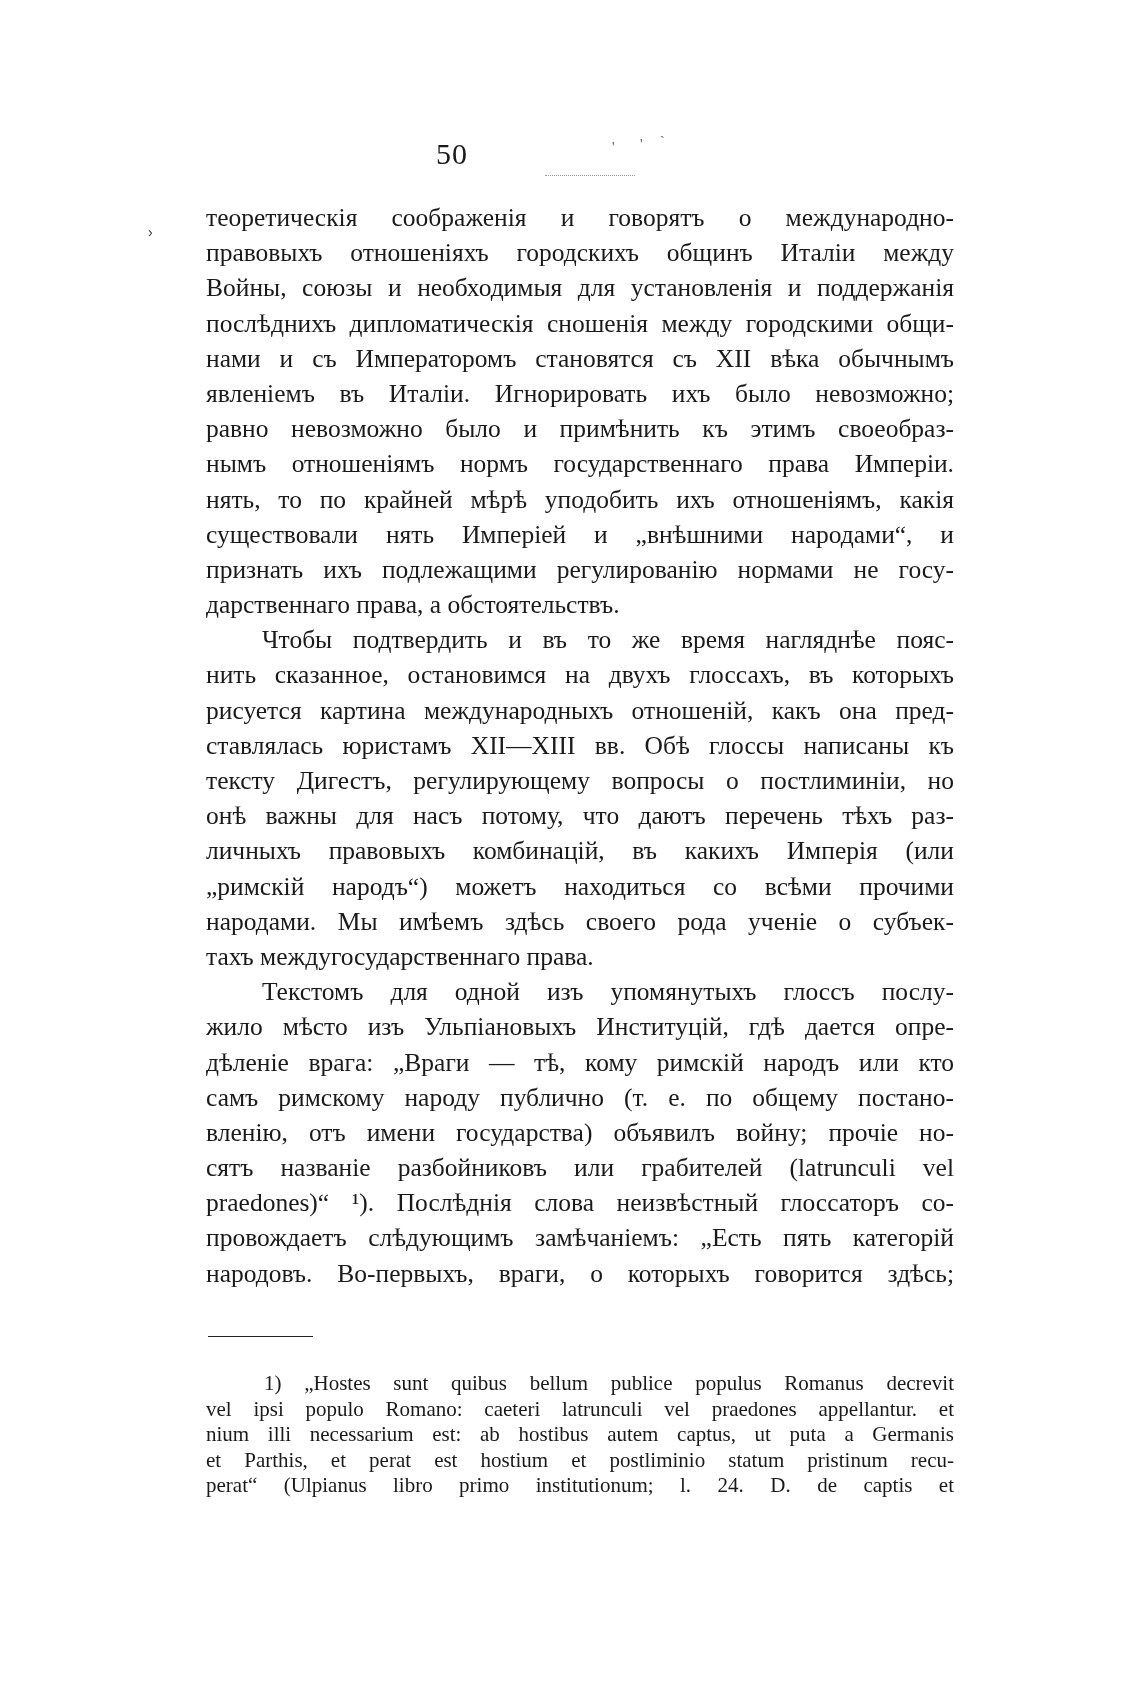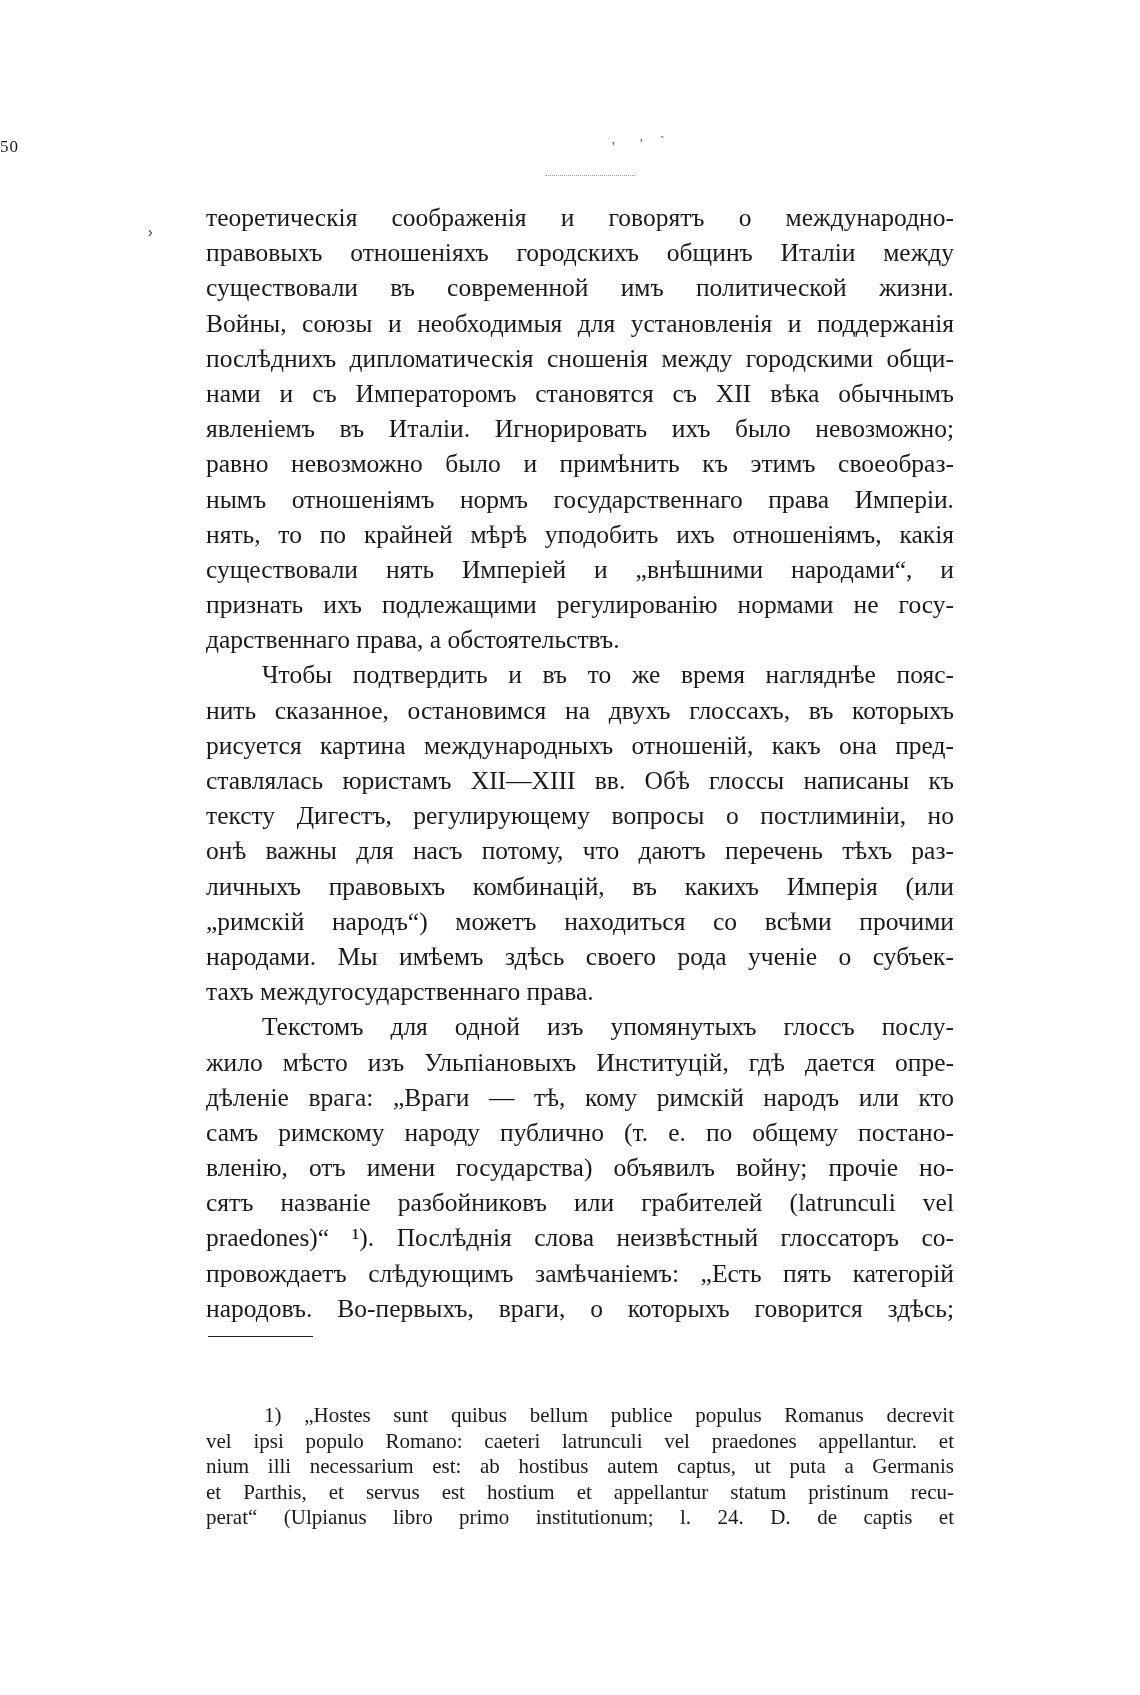--- a/index.html
+++ b/index.html
@@ -1,55 +1,54 @@
 <!DOCTYPE html>
 <html><head>
 <meta charset="utf-8">
 <style>
   html, body { margin: 0; padding: 0; background: #ffffff; }
   body { width: 1140px; height: 1695px; position: relative; overflow: hidden; color: #1a1a1a; }
   .page { position: absolute; left: 0; top: 0; width: 1140px; height: 1695px; background: #fff; }
   .page-number {
-    position: absolute; left: 0; width: 904px; top: 137px; text-align: left;
-    font-family: "Liberation Serif", serif; font-size: 17px; letter-spacing: 1px;
+    position: absolute; left: 0; width: 904px; top: 137px; text-align: center;
+    font-family: "Liberation Serif", serif; font-size: 30px; letter-spacing: 1px;
   }
   .header-rule { position: absolute; top: 175px; left: 545px; width: 90px; border-top: 1px dotted #999; }
   .marks { position: absolute; font-family: "Liberation Serif", serif; font-size: 14px; color: #555; }
   .body-text {
     position: absolute; left: 206px; top: 200px; width: 748px;
     font-family: "Liberation Serif", serif; font-size: 25.5px; line-height: 35.2px;
     text-align: justify;
   }
   .line { display: block; text-align: justify; text-align-last: justify; white-space: nowrap; height: 35.2px; }
   .line.last { text-align-last: left; }
   .line.indent { padding-left: 56px; }
   .fn-rule { position: absolute; left: 208px; top: 1336px; width: 105px; border-top: 1.5px solid #222; }
   .footnotes {
     position: absolute; left: 206px; top: 1371px; width: 748px;
-    font-family: "Liberation Serif", serif; font-size: 21px; line-height: 25.6px; margin-top: 32px;
+    font-family: "Liberation Serif", serif; font-size: 21px; line-height: 25.6px;
   }
   .fline { display: block; text-align: justify; text-align-last: justify; white-space: nowrap; height: 25.6px; }
   .fline.indent { padding-left: 58px; }
   .margin-mark { position: absolute; left: 148px; top: 224px; font-family: "Liberation Sans", sans-serif; font-size: 14px; color: #333; }
 </style>
 </head>
 <body>
 
 <div class="page">
   <div class="page-number">50</div>
   <div class="header-rule"></div>
   <div class="marks" style="left:612px;top:140px;">'</div>
   <div class="marks" style="left:640px;top:137px;">'</div>
   <div class="marks" style="left:660px;top:134px;">`</div>
   <div class="margin-mark">›</div>
 
   <div class="body-text">
     <span class="line">теоретическія соображенія и говорятъ о международно-</span>
     <span class="line">правовыхъ отношеніяхъ городскихъ общинъ Италіи между</span>
-    <span class="line">существовали въ современной имъ политической жизни.</span>
     <span class="line">Войны, союзы и необходимыя для установленія и поддержанія</span>
     <span class="line">послѣднихъ дипломатическія сношенія между городскими общи-</span>
     <span class="line">нами и съ Императоромъ становятся съ XII вѣка обычнымъ</span>
     <span class="line">явленіемъ въ Италіи. Игнорировать ихъ было невозможно;</span>
     <span class="line">равно невозможно было и примѣнить къ этимъ своеобраз-</span>
     <span class="line">нымъ отношеніямъ нормъ государственнаго права Имперіи.</span>
     <span class="line">нять, то по крайней мѣрѣ уподобить ихъ отношеніямъ, какія</span>
     <span class="line">существовали нять Имперіей и „внѣшними народами“, и</span>
     <span class="line">признать ихъ подлежащими регулированію нормами не госу-</span>
     <span class="line last">дарственнаго права, а обстоятельствъ.</span>
@@ -73,16 +72,16 @@
     <span class="line">провождаетъ слѣдующимъ замѣчаніемъ: „Есть пять категорій</span>
     <span class="line">народовъ. Во-первыхъ, враги, о которыхъ говорится здѣсь;</span>
   </div>
 
   <div class="fn-rule"></div>
 
   <div class="footnotes">
     <span class="fline indent">1) „Hostes sunt quibus bellum publice populus Romanus decrevit</span>
     <span class="fline">vel ipsi populo Romano: caeteri latrunculi vel praedones appellantur. et</span>
     <span class="fline">nium illi necessarium est: ab hostibus autem captus, ut puta a Germanis</span>
-    <span class="fline">et Parthis, et servus est hostium et appellantur statum pristinum recu-</span>
+    <span class="fline">et Parthis, et perat est hostium et postliminio statum pristinum recu-</span>
     <span class="fline">perat“ (Ulpianus libro primo institutionum; l. 24. D. de captis et</span>
   </div>
 </div>
 
 </body></html>

